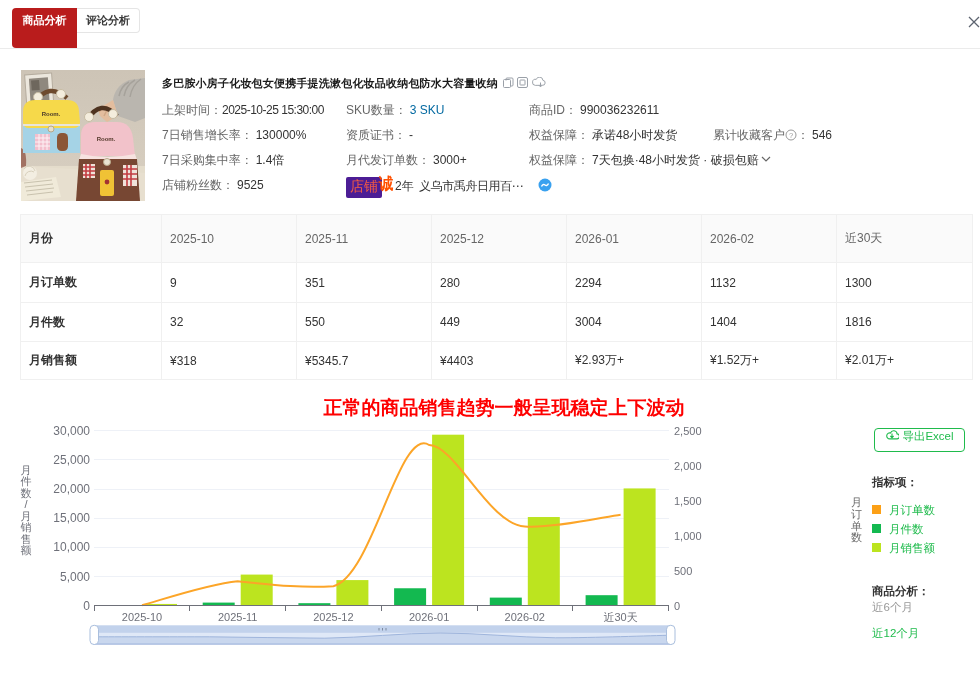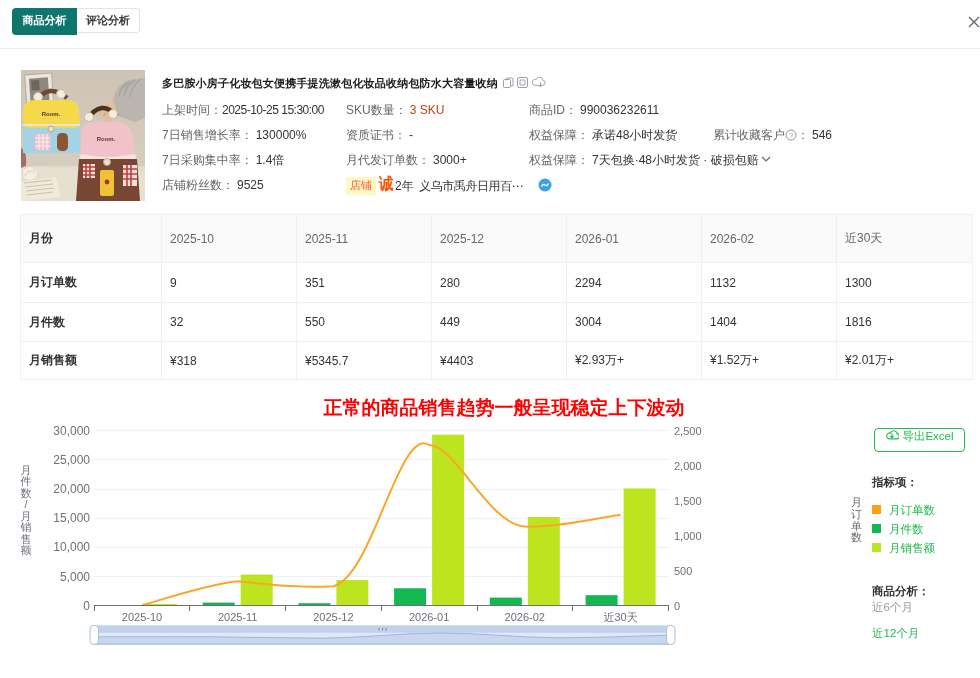--- a/index.html
+++ b/index.html
@@ -1,28 +1,28 @@
 <!DOCTYPE html>
 <html><head>
 <meta charset="utf-8">
 <style>
   * { margin:0; padding:0; box-sizing:border-box; }
   html,body { width:980px; height:678px; background:#fff; font-family:"Liberation Sans",sans-serif; }
   #page { position:relative; width:980px; height:678px; overflow:hidden; background:#fff; }
   .abs { position:absolute; }
   .lbl { color:#666; }
   .val { color:#333; }
-  .green { color:#c2410c; }
+  .green { color:#0369a1; }
 </style>
 </head>
 <body>
 <div id="page">
 
   <div class="abs" style="left:12px;top:8px;height:25px;display:flex;font-size:11px;font-weight:bold;">
-    <div style="background:#0f766e;color:#fff;border-radius:4px 0 0 4px;width:65px;height:27px;line-height:25px;text-align:center;">商品分析</div>
+    <div style="background:#b91c1c;color:#fff;border-radius:4px 0 0 4px;width:65px;height:40px;line-height:25px;text-align:center;">商品分析</div>
     <div style="background:#fff;color:#3a3a3a;border:1px solid #e5e5e5;border-left:none;border-radius:0 4px 4px 0;width:63px;height:25px;line-height:23px;text-align:center;">评论分析</div>
   </div>
   <svg class="abs" style="left:968px;top:16px;" width="12" height="12" viewBox="0 0 12 12">
     <path d="M1,1 L11,11 M11,1 L1,11" stroke="#5d6470" stroke-width="1.3"></path>
   </svg>
   <div class="abs" style="left:0;top:48px;width:980px;height:1px;background:#ebebeb;"></div>
 
   <svg class="abs" style="left:21px;top:70px;" width="124" height="131" viewBox="0 0 124 131">
     <defs>
       <linearGradient id="wall" x1="0" y1="0" x2="0" y2="1">
@@ -105,21 +105,21 @@
         <text x="6" y="8.6" font-size="7.5" fill="#999" text-anchor="middle">?</text>
       </svg><span class="lbl">：</span><span class="val" style="margin-left:3px;">546</span></div>
 
   <div class="abs" style="left:162px;top:152px;font-size:12px;"><span class="lbl">7日采购集中率：</span><span class="val" style="margin-left:3px;">1.4倍</span></div>
   <div class="abs" style="left:346px;top:152px;font-size:12px;"><span class="lbl">月代发订单数：</span><span class="val" style="margin-left:3px;">3000+</span></div>
   <div class="abs" style="left:529px;top:152px;font-size:12px;"><span class="lbl">权益保障：</span><span class="val" style="margin-left:3px;">7天包换·48小时发货 · 破损包赔</span><svg width="10" height="6" viewBox="0 0 10 6" style="vertical-align:2px;margin-left:2px;">
         <path d="M1,1 L5,5 L9,1" stroke="#666" fill="none" stroke-width="1.2"></path>
       </svg></div>
 
   <div class="abs" style="left:162px;top:177px;font-size:12px;"><span class="lbl">店铺粉丝数：</span><span class="val" style="margin-left:3px;">9525</span></div>
-  <div class="abs" style="left:346px;top:177px;background:#fef9c3;color:#f15a43;font-size:11px;padding:1px 4px 2px;border-radius:2px;">店铺</div>
+  <div class="abs" style="left:346px;top:177px;background:#4c1d95;color:#f15a43;font-size:14px;padding:1px 4px 2px;border-radius:2px;">店铺</div>
   <div class="abs" style="left:378px;top:174px;color:#ff5000;font-weight:bold;font-size:16px;transform:scaleX(0.92);">诚</div>
   <div class="abs val" style="left:395px;top:178px;font-size:12px;">2年</div>
   <div class="abs val" style="left:419px;top:178px;font-size:12px;letter-spacing:-0.4px;">义乌市禹舟日用百⋯</div>
   <svg class="abs" style="left:538px;top:178px;" width="14" height="14" viewBox="0 0 14 14">
     <circle cx="7" cy="7" r="6.5" fill="#39a1ef"></circle>
     <path d="M3.5,8.5 Q5,5.5 7,7 Q9,8.5 10.5,5.5" stroke="#fff" stroke-width="1.4" fill="none"></path>
   </svg>
 
   <table class="abs" style="left:20px;top:214px;width:952px;border-collapse:collapse;table-layout:fixed;font-size:12px;">
     <colgroup>

